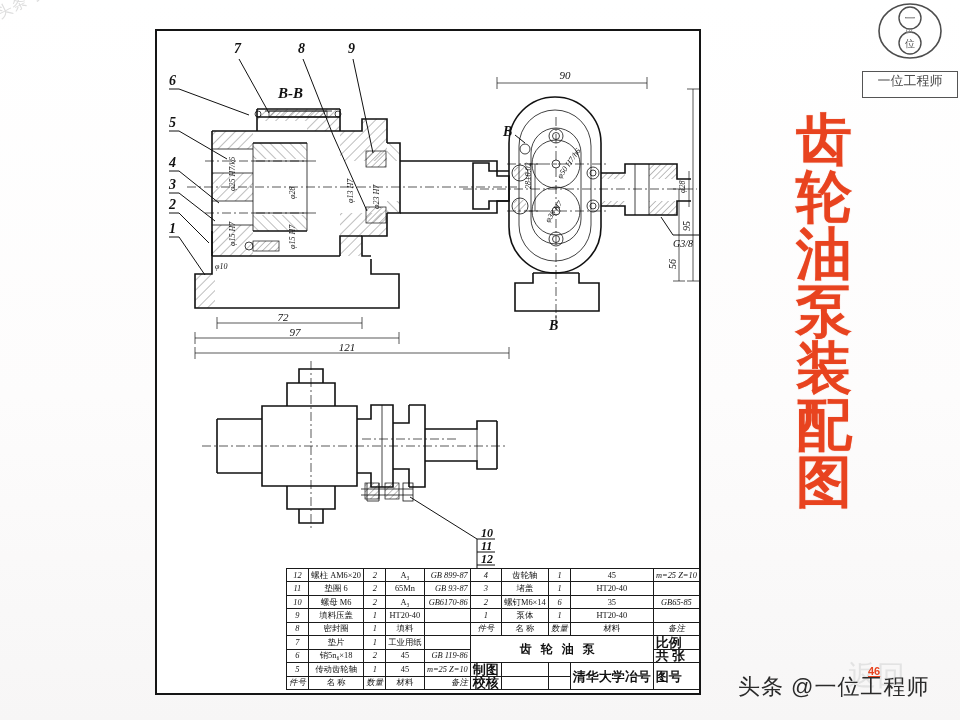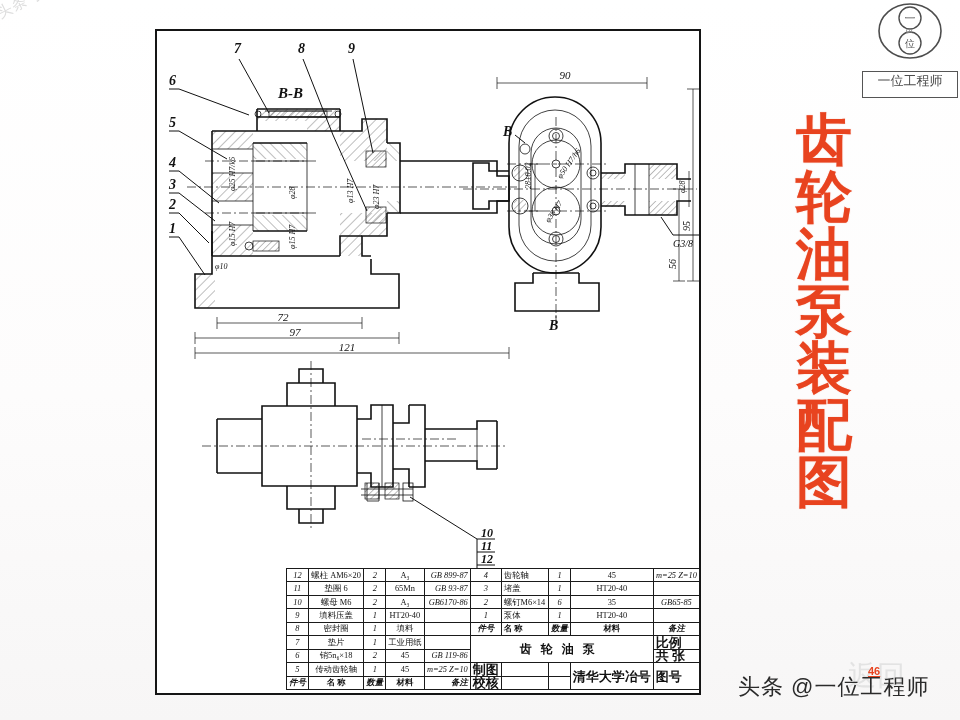--- a/index.html
+++ b/index.html
@@ -109,26 +109,26 @@
     line-height: 11px;
     white-space: nowrap;
     overflow: hidden;
   }
   .c-num   { width: 27px; text-align:center; font-style:italic; }
   .c-name  { width: 97px; text-align:center; }
   .c-qty   { width: 22px; text-align:center; font-style:italic; }
   .c-mat   { width: 45px; text-align:center; }
   .c-note  { width: 55px; text-align:right; font-style:italic; }
   .c-num2  { width: 24px; text-align:center; font-style:italic; }
-  .c-name2 { width: 88px; text-align:left; }
+  .c-name2 { width: 88px; text-align:center; }
   .c-qty2  { width: 21px; text-align:center; font-style:italic; }
   .c-mat2  { width: 42px; text-align:center; }
   .c-note2 { width: 58px; text-align:center; font-style:italic; }
 
-  .hdrcell { font-weight:700; }
+  .hdrcell { font-weight:400; }
   .bigname {
     font-size: 12px; letter-spacing: 9px; text-align:center;
     font-weight: 600;
   }
   .tiny { font-size: 13px; font-weight: bold; }
 
   
   #wm-bottom {
     position:absolute; left: 738px; top: 672px;
     font-size: 22px; color:#2b2b2b;

